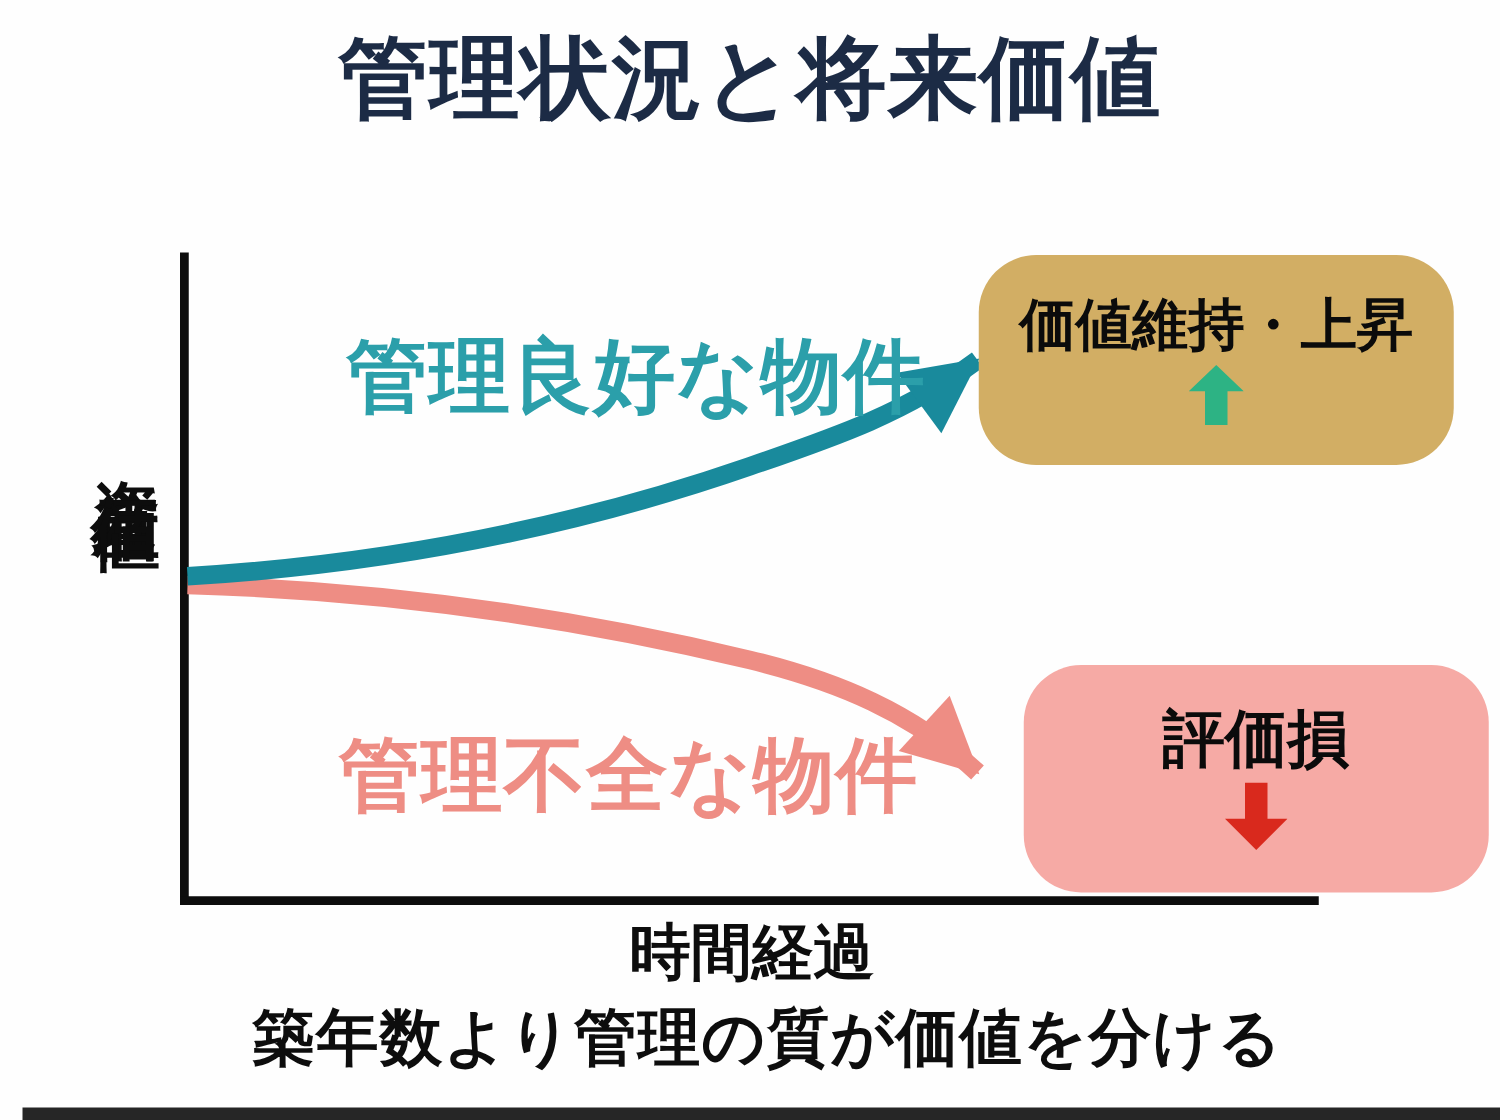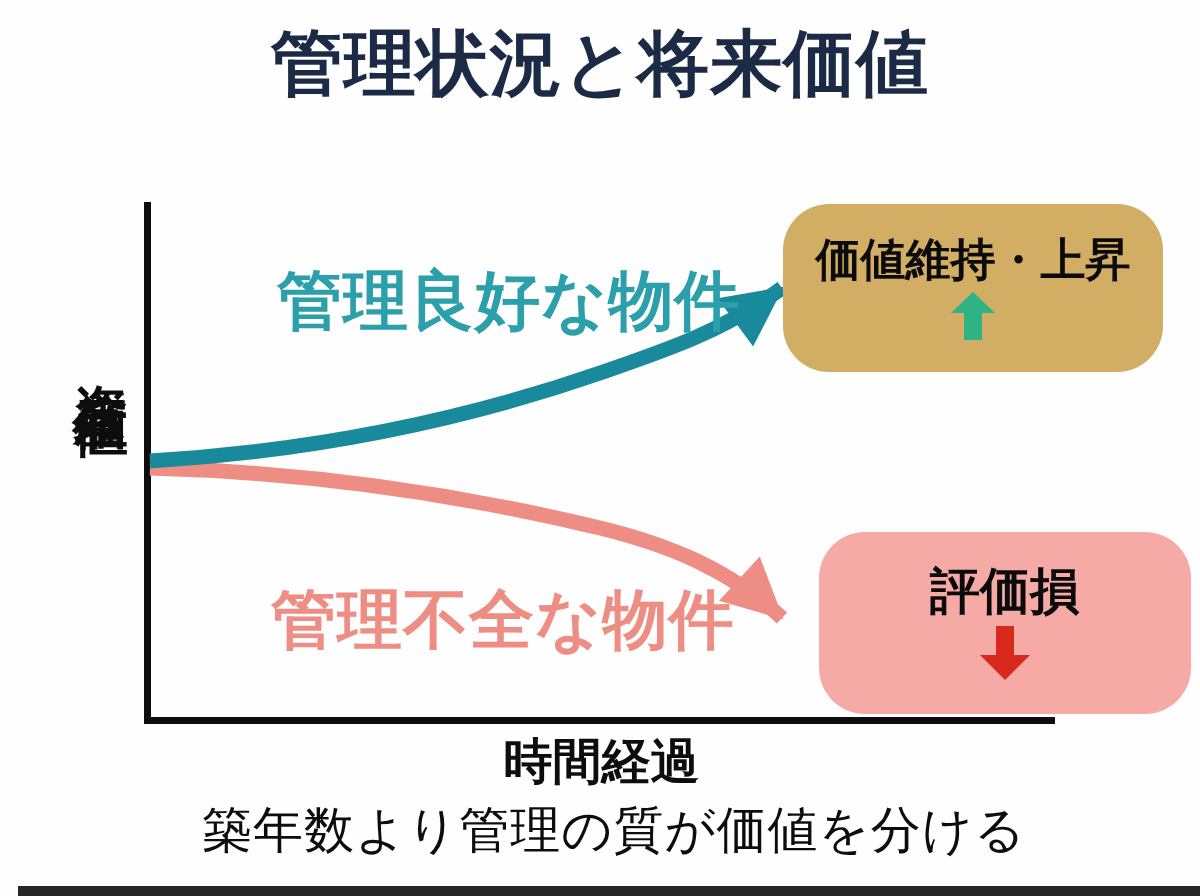--- a/index.html
+++ b/index.html
@@ -115,21 +115,21 @@
   .arrow-icon.up polygon   { fill: var(--up-arrow, #2db384); }
   .arrow-icon.down polygon { fill: var(--down-arrow, #d9291d); }
 
   .caption {
     position: absolute;
     top: 797px;
     left: 0;
     right: 0;
     text-align: center;
     font-size: 50px;
-    font-weight: 400;
+    font-weight: 700;
     letter-spacing: 1px;
     color: var(--text, #0d0d0d);
     padding-left: 28px;
   }
   .bottom-crop-bar {
     position: absolute;
     left: 18px;
     right: 0;
     top: 886px;
     height: 10px;

